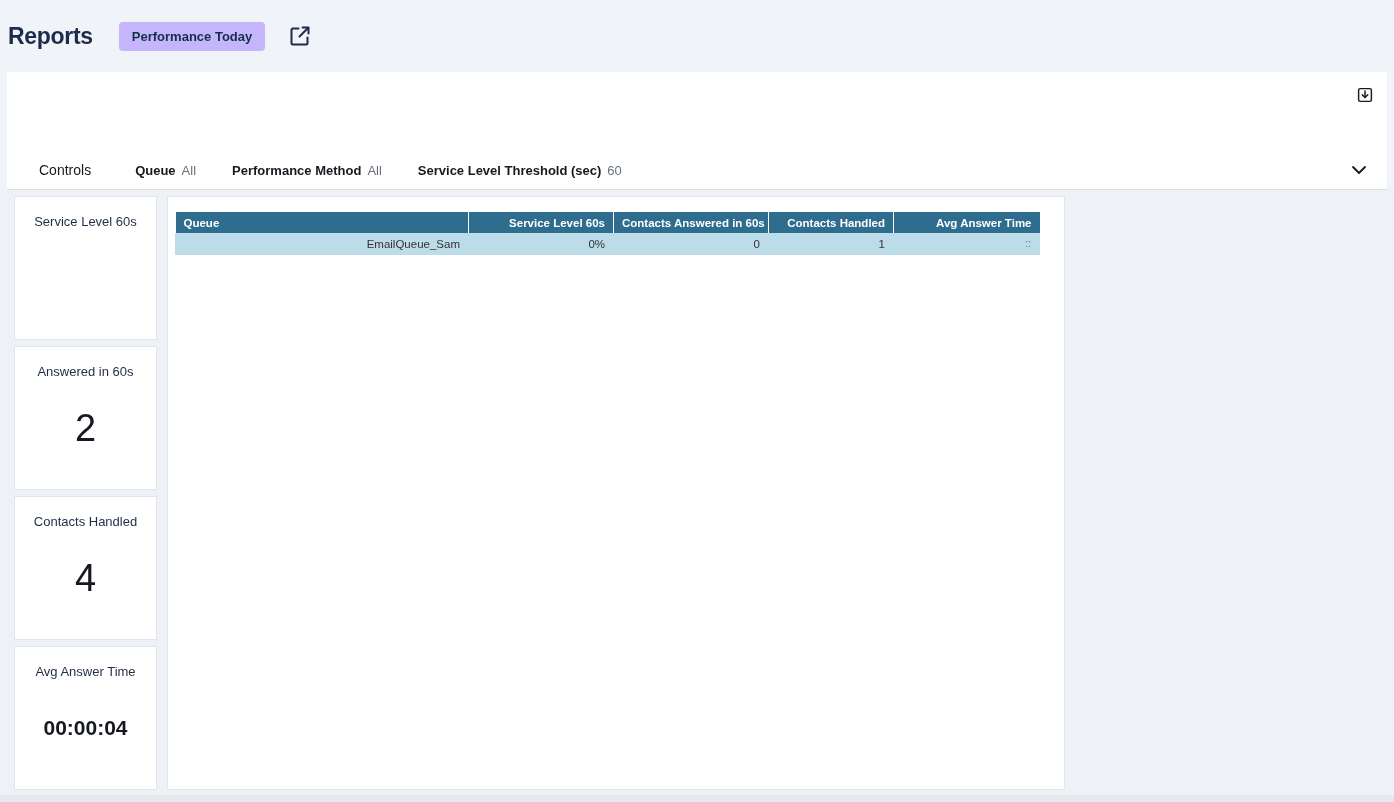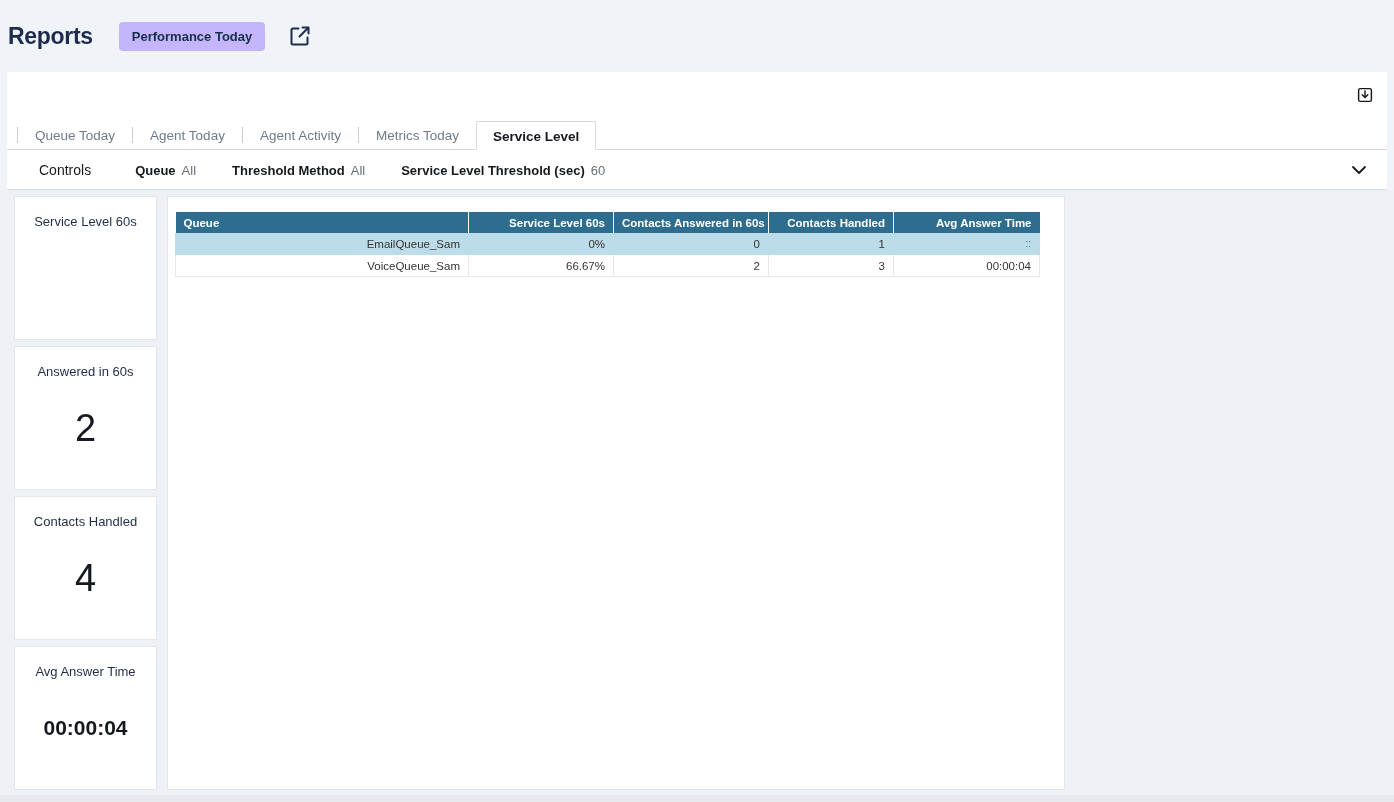--- a/index.html
+++ b/index.html
@@ -91,36 +91,25 @@
   <div class="panel">
     <div class="panel-toolbar">
       <span class="export-btn">
         <svg width="18" height="18" viewBox="0 0 20 20" fill="none" stroke="#16191f" stroke-width="1.6" stroke-linecap="round" stroke-linejoin="round">
           <rect x="2.9" y="2.9" width="14.2" height="14.2" rx="1.8"></rect>
           <path d="M10 5.6v7"></path>
           <path d="M6.9 9.6l3.1 3.1 3.1-3.1"></path>
         </svg>
       </span>
     </div>
-    <div class="tabs-row">
-        <span class="tab-sep"></span>
-        <span class="tab">Queue Today</span>
-        <span class="tab-sep"></span>
-        <span class="tab">Agent Today</span>
-        <span class="tab-sep"></span>
-        <span class="tab">Agent Activity</span>
-        <span class="tab-sep"></span>
-        <span class="tab">Metrics Today</span>
-        <span class="tab active">Service Level</span>
-      </div>
     <div class="controls-row">
       <span class="controls-title">Controls</span>
       <span style="display:flex;align-items:center;">
           <span class="filter"><span class="f-label">Queue</span><span class="f-value">All</span></span>
-          <span class="filter"><span class="f-label">Threshold Method</span><span class="f-value">All</span></span>
+          <span class="filter"><span class="f-label">Performance Method</span><span class="f-value">All</span></span>
           <span class="filter"><span class="f-label">Service Level Threshold (sec)</span><span class="f-value">60</span></span>
         </span>
       <span class="chev">
         <svg width="20" height="20" viewBox="0 0 20 20" fill="none" stroke="#16191f" stroke-width="1.8" stroke-linecap="round" stroke-linejoin="round">
           <path d="M4 7l6 6 6-6"></path>
         </svg>
       </span>
     </div>
   </div>
 
@@ -161,26 +150,19 @@
             </tr>
           </thead>
         <tbody id="table-body">
             <tr class="highlight">
               <td>EmailQueue_Sam</td>
               <td>0%</td>
               <td>0</td>
               <td>1</td>
               <td class="empty-time">::</td>
             </tr>
-            <tr>
-              <td>VoiceQueue_Sam</td>
-              <td>66.67%</td>
-              <td>2</td>
-              <td>3</td>
-              <td>00:00:04</td>
-            </tr>
           </tbody>
       </table>
     </div>
   </div>
 
   <div class="hscroll"></div>
 </div>
 
 </body></html>

